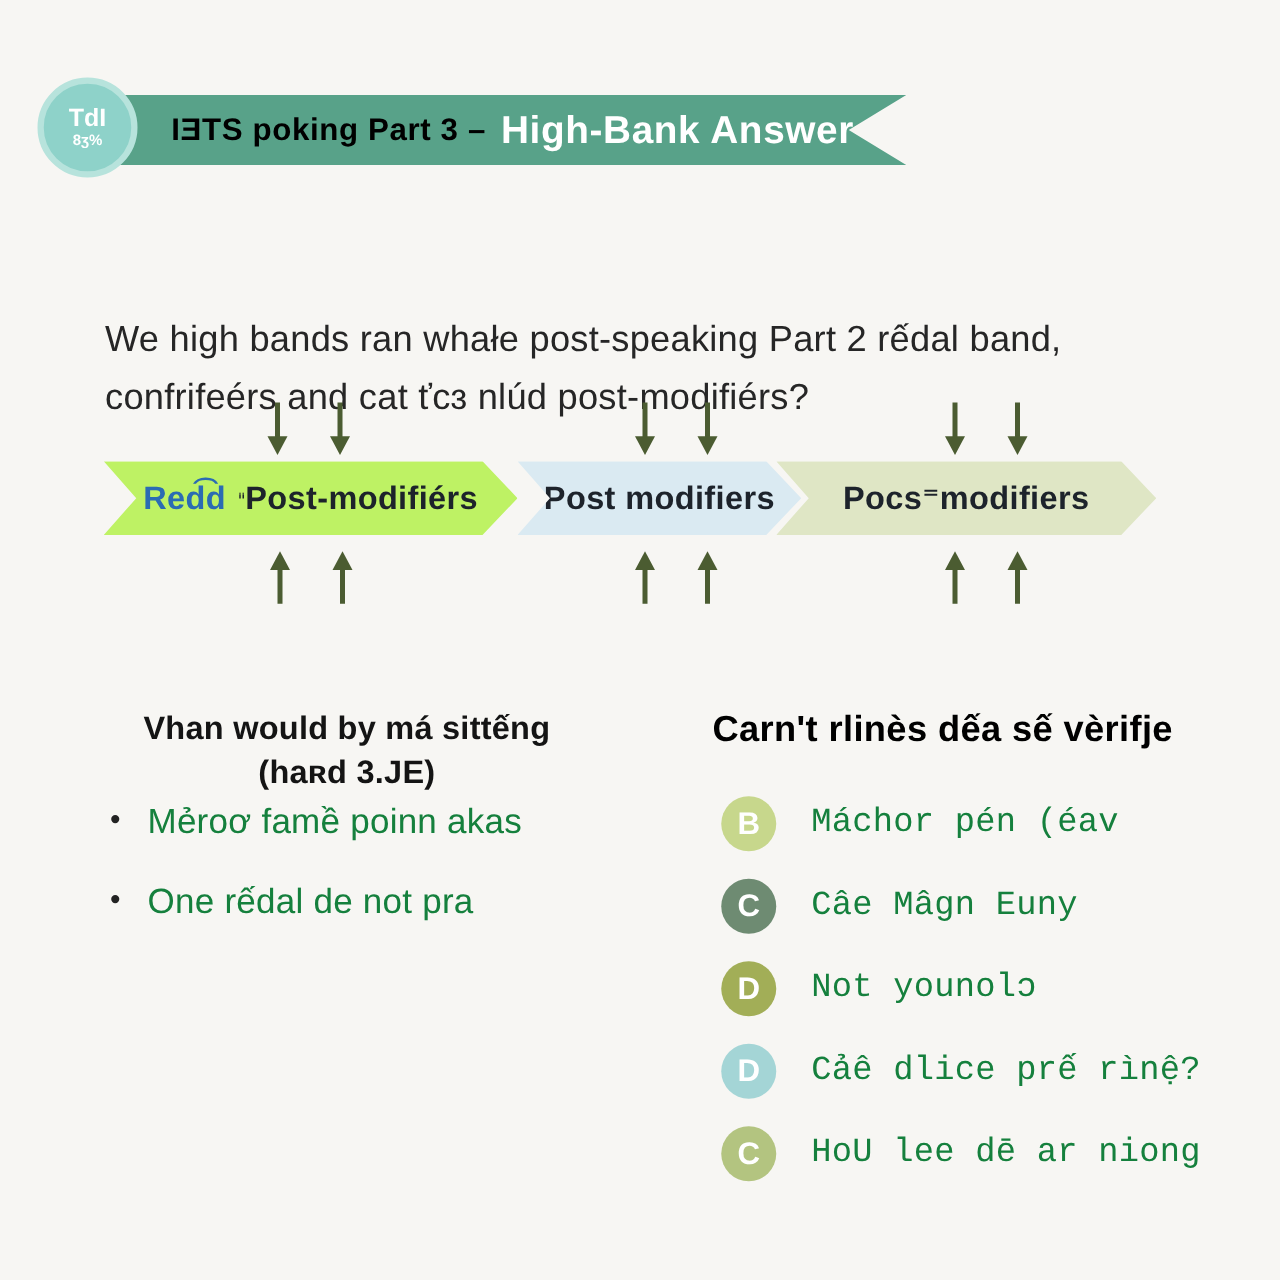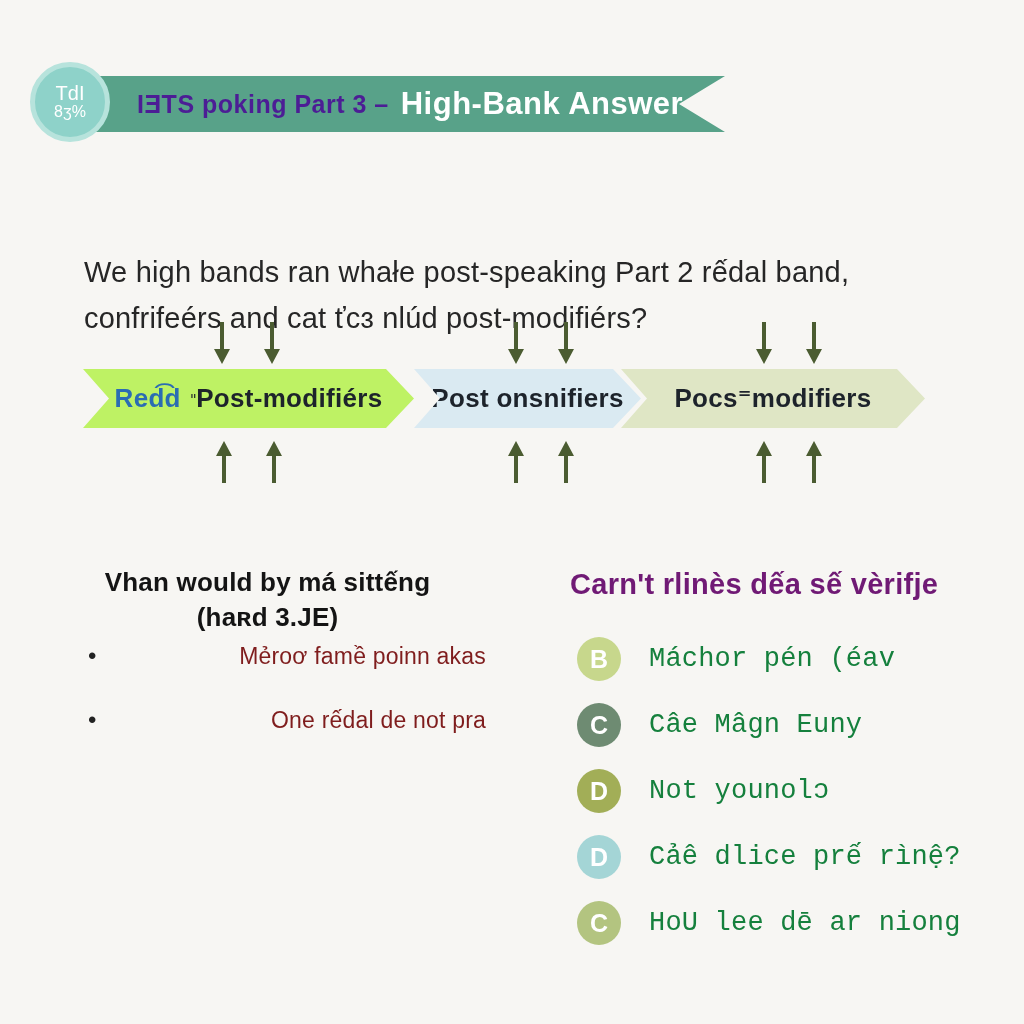--- a/index.html
+++ b/index.html
@@ -11,30 +11,30 @@
   }
   .abs{position:absolute;}
 
   
   .ribbon{
     left:95px;top:76px;width:630px;height:56px;
     display:flex;align-items:center;padding-left:42px;box-sizing:border-box;
     clip-path:polygon(0 0,100% 0,calc(100% - 46px) 50%,100% 100%,0 100%);
     z-index:1;
   }
-  .ribbon-small{color:#4c1d95;font-weight:700;font-size:25px;letter-spacing:.5px;}
+  .ribbon-small{color:#000000;font-weight:700;font-size:25px;letter-spacing:.5px;}
   .ribbon-large{color:#fff;font-weight:800;font-size:31px;letter-spacing:.5px;margin-left:12px;}
   .badge-circle{
     left:30px;top:62px;width:80px;height:80px;border-radius:50%;
     box-sizing:border-box;border:5px solid #b7e3dc;
     display:flex;flex-direction:column;align-items:center;justify-content:center;
     z-index:2;color:#fff;line-height:1.05;
   }
-  .badge-l1{font-weight:400;font-size:20px;}
-  .badge-l2{font-weight:400;font-size:16px;}
+  .badge-l1{font-weight:700;font-size:20px;}
+  .badge-l2{font-weight:700;font-size:12px;}
 
   
   .question{left:84px;top:215px;width:850px;color:#262626;font-size:29px;line-height:46px;letter-spacing:.2px;margin-top:34px;}
 
   
   .chev{
     top:369px;height:59px;
     display:flex;align-items:center;justify-content:center;
     clip-path:polygon(0 0,calc(100% - 28px) 0,100% 50%,calc(100% - 28px) 100%,0 100%,26px 50%);
     font-size:26px;font-weight:700;color:#1d232b;letter-spacing:.3px;
@@ -55,23 +55,23 @@
   .varrow{position:relative;width:18px;height:42px;}
   .varrow .stem{position:absolute;left:50%;transform:translateX(-50%);width:4px;background:currentColor;}
   .varrow.down .stem{top:0;height:28px;}
   .varrow.down .head{position:absolute;top:27px;left:50%;transform:translateX(-50%);
     width:0;height:0;border-left:8px solid transparent;border-right:8px solid transparent;border-top:15px solid currentColor;}
   .varrow.up .stem{bottom:0;height:28px;}
   .varrow.up .head{position:absolute;bottom:27px;left:50%;transform:translateX(-50%);
     width:0;height:0;border-left:8px solid transparent;border-right:8px solid transparent;border-bottom:15px solid currentColor;}
 
   
-  .left-heading{left:95px;top:565px;width:345px;text-align:center;color:#141414;font-weight:700;font-size:26px;line-height:35px;letter-spacing:.2px;}
+  .left-heading{left:105px;top:565px;width:345px;text-align:center;color:#141414;font-weight:700;font-size:26px;line-height:35px;letter-spacing:.2px;}
   .bullets{left:86px;top:641px;width:400px;margin:0;padding:0;list-style:none;}
-  .bullets li{position:relative;padding-left:32px;margin-bottom:33px;color:#7f1d1d;font-size:23px;line-height:31px;letter-spacing:.2px;text-align:right;}
+  .bullets li{position:relative;padding-left:32px;margin-bottom:33px;color:#15803d;font-size:28px;line-height:31px;letter-spacing:.2px;}
   .bullets li::before{content:"•";position:absolute;left:2px;top:-1px;font-size:24px;color:#222;}
 
   
   .right-heading{left:570px;top:568px;font-weight:700;font-size:29px;letter-spacing:.3px;}
   .choices{left:577px;top:637px;}
   .choice-row{display:flex;align-items:center;gap:28px;margin-bottom:22px;height:44px;}
   .choice-badge{width:44px;height:44px;border-radius:50%;flex:0 0 44px;
     display:flex;align-items:center;justify-content:center;color:#fff;font-weight:700;font-size:25px;}
   .choice-text{color:#15803d;font-size:27px;letter-spacing:.2px;white-space:nowrap;font-family:Liberation Mono, monospace;}
 </style>
@@ -122,21 +122,21 @@
       <div class="head"></div>
     </div>
 </div>
 
 <div class="abs chev chev-1" style="background-color: #bef264;">
   <span class="step-prefix" style="color: rgb(43, 108, 179);">Red͡d</span>
     <sup class="step-sup">ⁱⁱ</sup>
   <span class="step-label">Post-modifiérs</span>
 </div>
 <div class="abs chev chev-2" style="background-color: rgb(218, 234, 242);">
-  <span class="step-label">Post onsnifiers</span>
+  <span class="step-label">Post modifiers</span>
 </div>
 <div class="abs chev chev-3" style="background-color: rgb(223, 230, 197);">
   <span class="step-label">Pocs⁼modifiers</span>
 </div>
 
 <div class="abs arrow-group ag-u1" style="color: rgb(75, 92, 49);">
   <div class="varrow up">
       <div class="stem"></div>
       <div class="head"></div>
     </div>
@@ -168,21 +168,21 @@
 
 <div class="abs left-heading">
   <div>Vhan would by má sittếng</div>
   <div>(haʀd 3.JE)</div>
 </div>
 <ul class="abs bullets">
   <li>Mẻroơ famề poinn akas</li>
   <li>One rếdal de not pra</li>
 </ul>
 
-<div class="abs right-heading" style="color: #701a75;">Carn't rlinès dếa sế vèrifje</div>
+<div class="abs right-heading" style="color: #000000;">Carn't rlinès dếa sế vèrifje</div>
 <div class="abs choices">
   <div class="choice-row">
     <div class="choice-badge" style="background-color: rgb(199, 215, 140);">B</div>
     <div class="choice-text">Máchor pén (éav</div>
   </div>
   <div class="choice-row">
     <div class="choice-badge" style="background-color: rgb(110, 139, 114);">C</div>
     <div class="choice-text">Câe Mâgn Euny</div>
   </div>
   <div class="choice-row">

